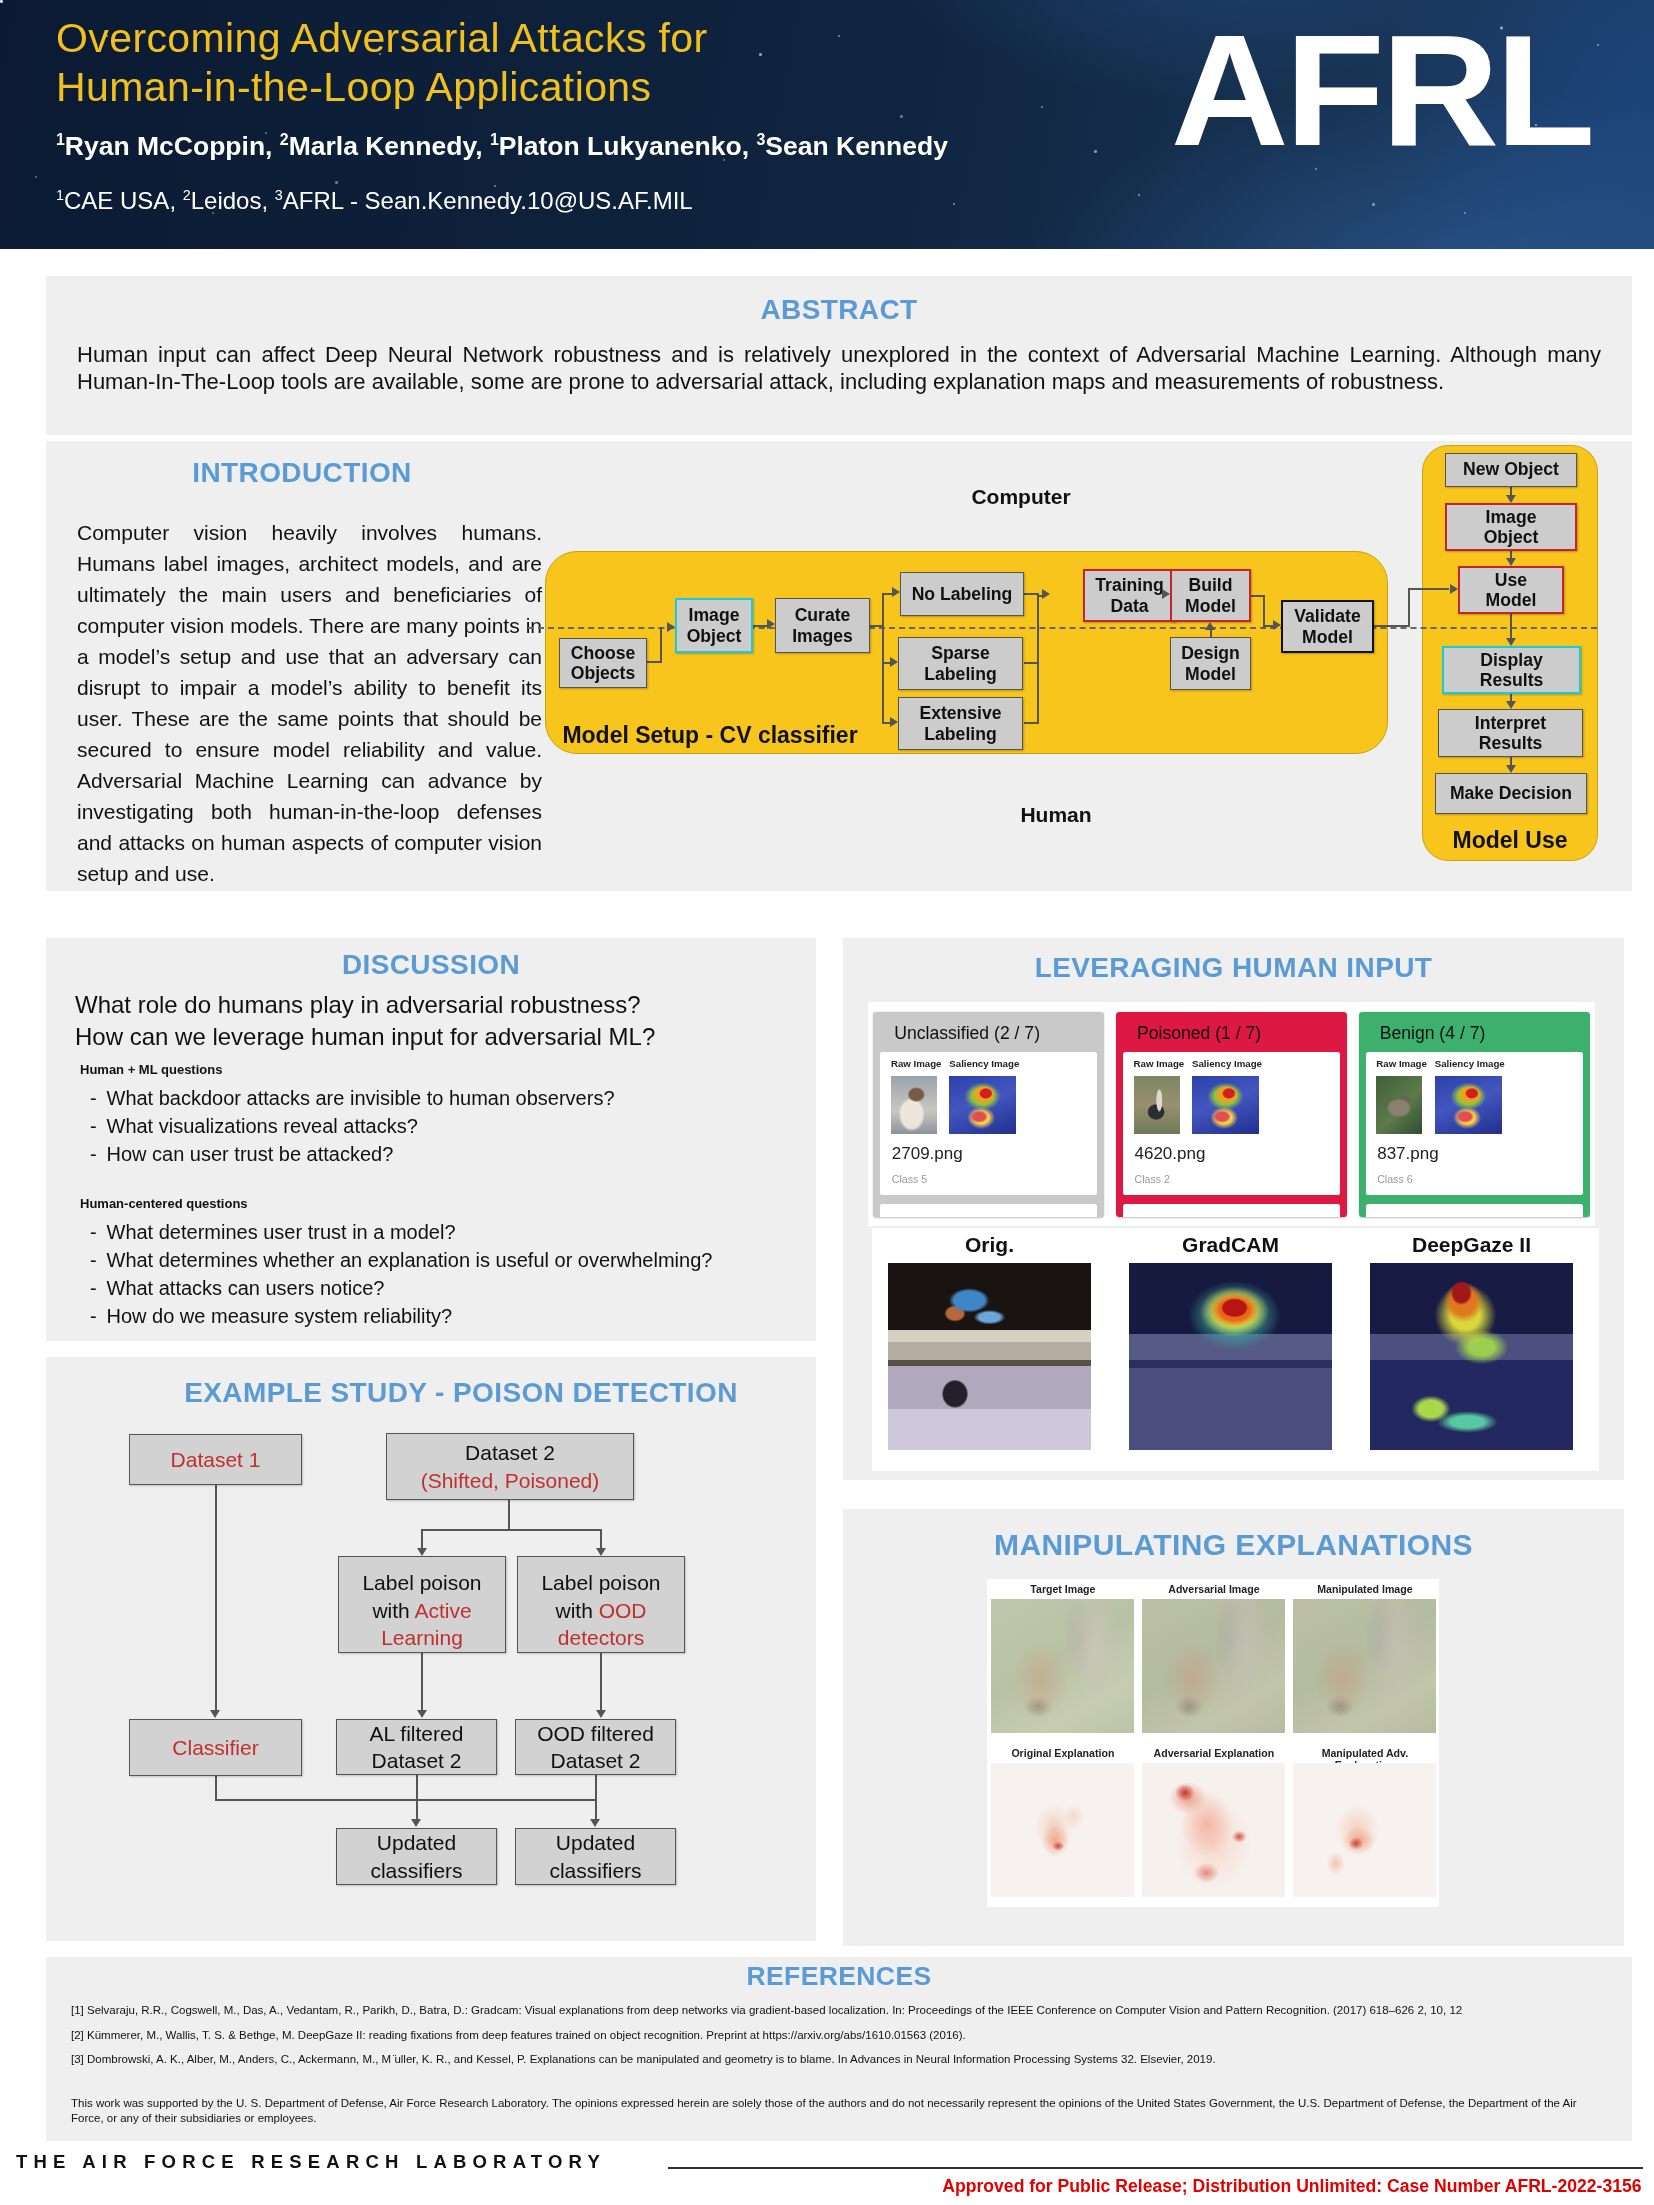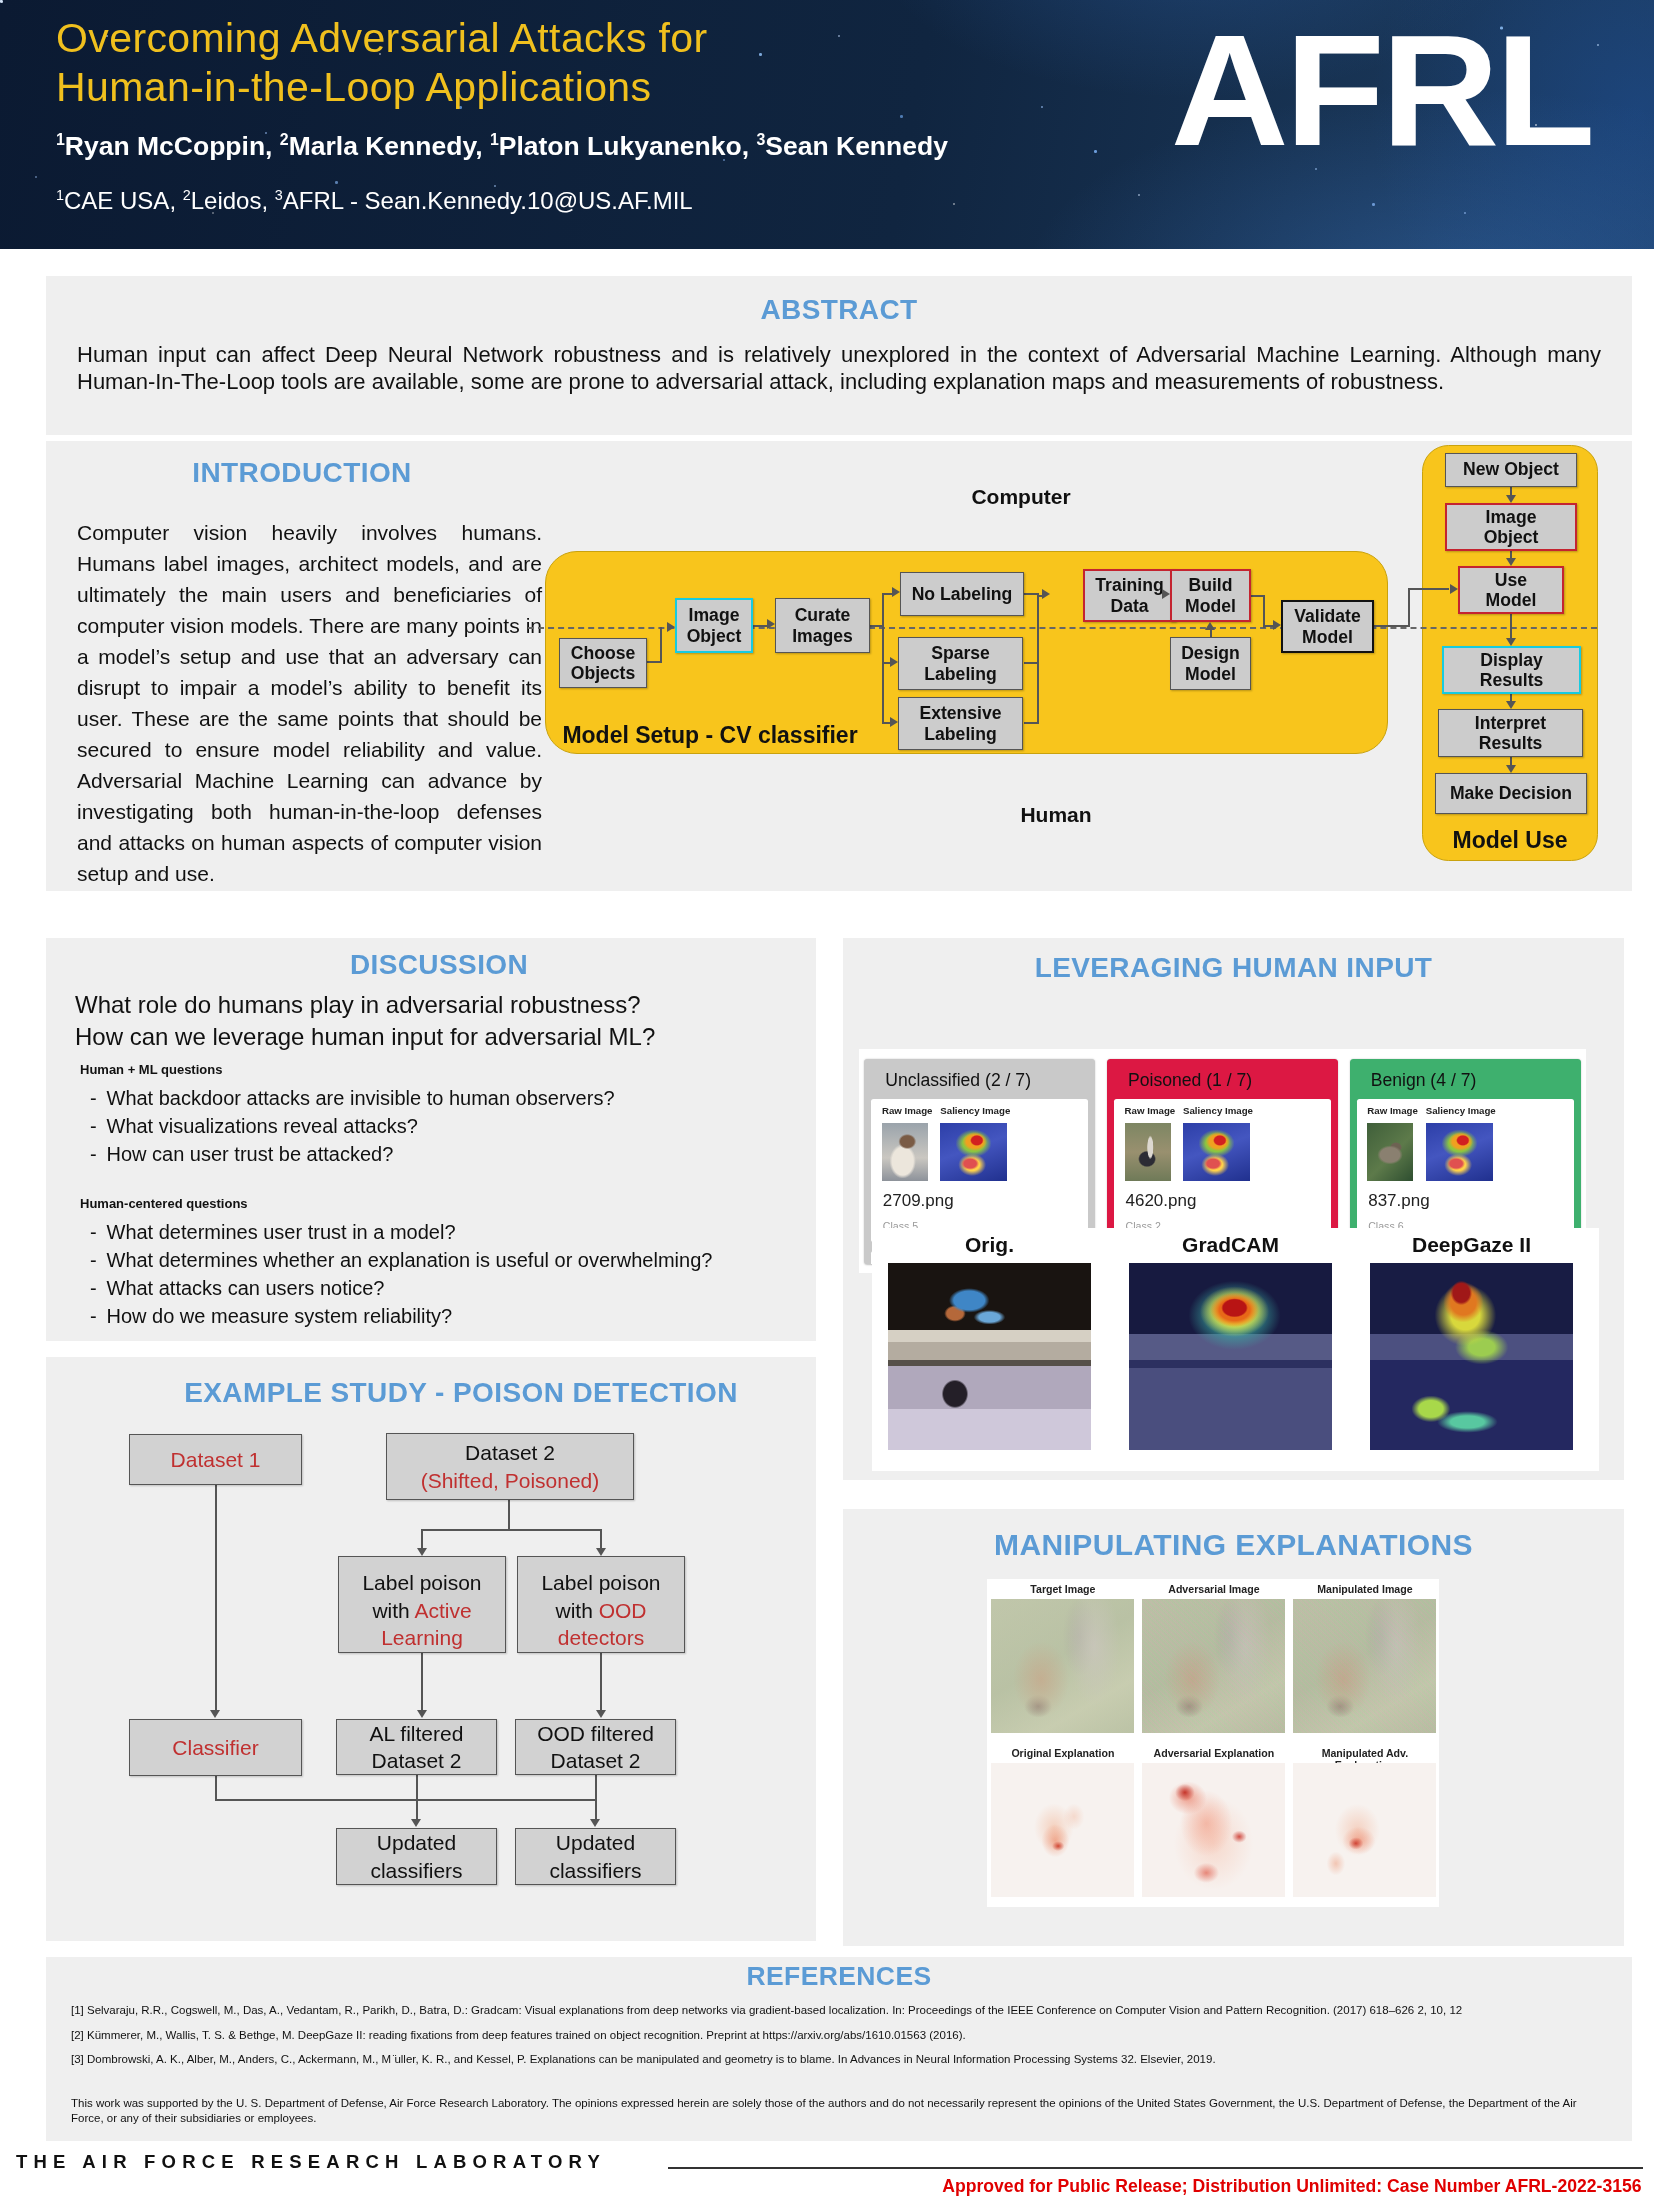--- a/index.html
+++ b/index.html
@@ -228,21 +228,21 @@
     <div class="ar d" style="left:1460px;top:117px;"></div>
     <div class="c" style="left:1464px;top:173px;width:1.8px;height:25.6px;"></div>
     <div class="ar d" style="left:1460px;top:197px;"></div>
     <div class="c" style="left:1464px;top:252px;width:1.8px;height:9.7px;"></div>
     <div class="ar d" style="left:1460px;top:260px;"></div>
     <div class="c" style="left:1464px;top:316px;width:1.8px;height:9.7px;"></div>
     <div class="ar d" style="left:1460px;top:324px;"></div>
   </div>
 
   <div class="panel" style="left:46px;top:938px;width:770px;height:403px;">
-    <div class="sec-h" style="position:absolute;left:8px;top:10.6px;width:100%;">DISCUSSION</div>
+    <div class="sec-h" style="position:absolute;left:0;top:10.6px;width:100%;">DISCUSSION</div>
     <div class="disc-lead">
         <div>What role do humans play in adversarial robustness?</div>
         <div>How can we leverage human input for adversarial ML?</div>
       </div>
     <div class="disc-groups">
         <div class="dis-group">
           <div class="g-title">Human + ML questions</div>
           <div class="dis-item">
             <span class="dash">-</span>
             <span>What backdoor attacks are invisible to human observers?</span>
@@ -273,21 +273,21 @@
           <div class="dis-item">
             <span class="dash">-</span>
             <span>How do we measure system reliability?</span>
           </div>
         </div>
       </div>
   </div>
 
   <div class="panel" style="left:843px;top:938px;width:781px;height:542px;">
     <div class="sec-h" style="position:absolute;left:0;top:14px;width:100%;">LEVERAGING HUMAN INPUT</div>
-    <div class="white-box" style="left:16px;top:64px;width:727px;height:224px;margin-top:47px;">
+    <div class="white-box" style="left:25px;top:64px;width:727px;height:224px;">
       <div class="card-row">
           <div class="card" style="background: rgb(201, 201, 201);">
             <div class="card-title">Unclassified (2 / 7)</div>
             <div class="card-inner">
               <span class="sm-lbl" style="left: 10.6px;">Raw Image</span>
               <span class="sm-lbl" style="left: 69px;">Saliency Image</span>
               <div class="raw-img raw-dog"></div>
               <div class="sal-img sal-map"></div>
               <div class="fname">2709.png</div>
               <div class="cname">Class 5</div>

